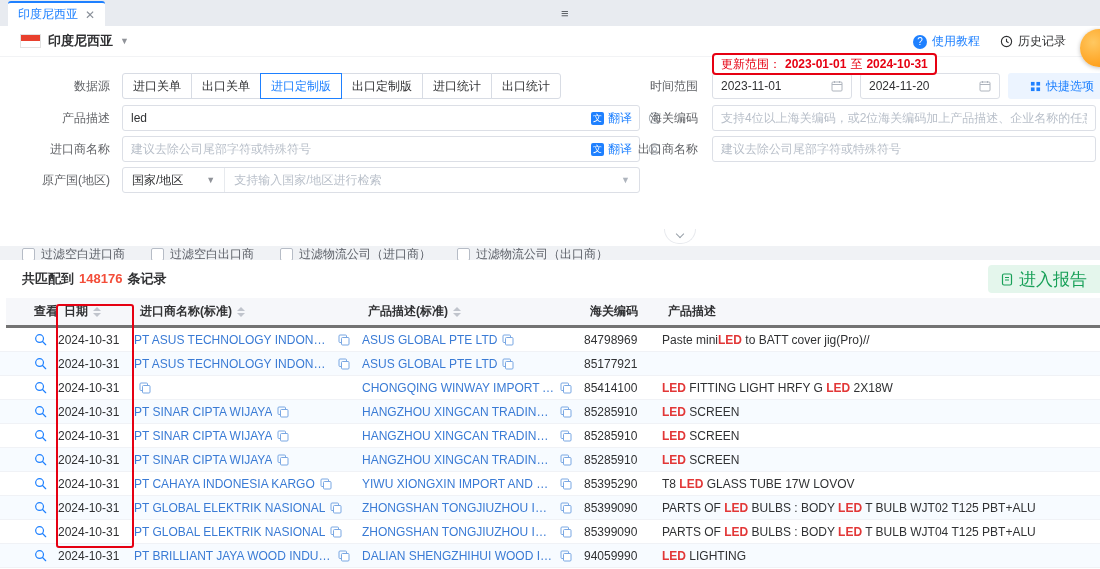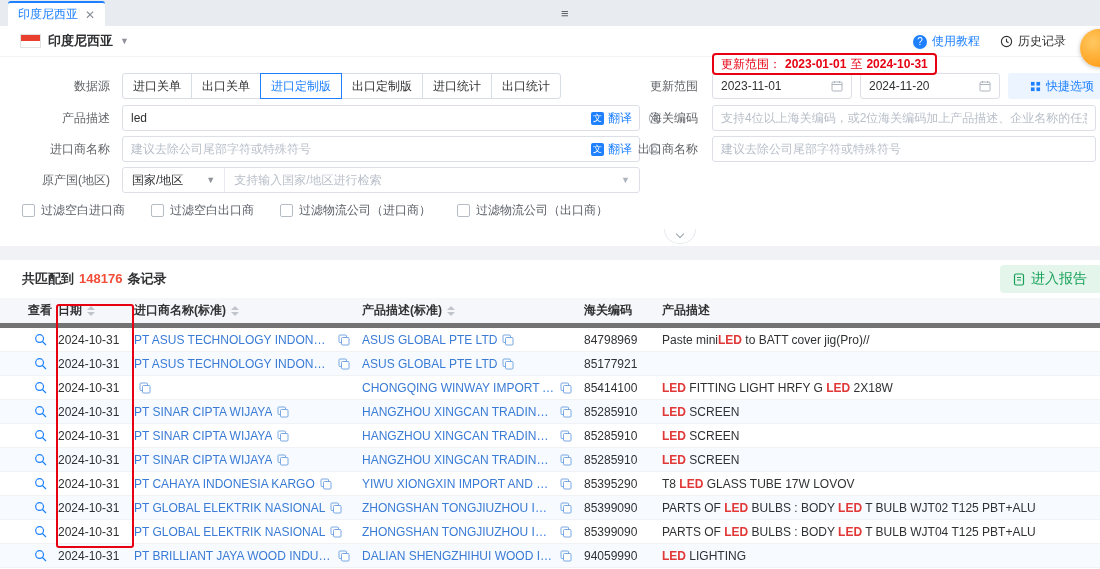--- a/index.html
+++ b/index.html
@@ -55,34 +55,34 @@
 
   .date-inp { position:absolute; top:0; height:26px; border:1px solid #dcdfe6; border-radius:3px; background:#fff; display:flex; align-items:center; justify-content:space-between; padding:0 8px; }
   .quick-opt { position:absolute; left:1008px; top:0; height:26px; width:108px; background:#ecf4ff; border-radius:3px; color:#1e80ff; display:flex; align-items:center; justify-content:center; gap:5px; cursor:pointer; }
 
   .origin { position:absolute; left:122px; width:518px; height:26px; border:1px solid #dcdfe6; border-radius:3px; background:#fff; display:flex; align-items:center; }
   .origin-select { height:100%; display:flex; align-items:center; gap:16px; padding:0 9px; border-right:1px solid #e7eaee; color:#303133; cursor:pointer; }
   .origin-ph { flex:1; padding:0 9px; color:#b8bfc9; }
   .origin-chev { padding-right:9px; color:#aeb4bd; font-size:9px; }
 
   .chk-row { position:absolute; left:22px; top:145px; display:flex; gap:26px; }
-  .chk { display:flex; align-items:center; gap:6px; color:#5a5e66; cursor:pointer; }
+  .chk { display:flex; align-items:center; gap:6px; color:#5a5e66; cursor:pointer;margin-top:44px; }
   .box { width:13px; height:13px; border:1px solid #b6bcc6; border-radius:2px; background:#fff; }
 
   .collapse-notch { position:absolute; left:664px; top:172px; width:32px; height:15px; background:#fff; border:1px solid #e8eaee; border-top:none; border-radius:0 0 16px 16px; display:flex; align-items:flex-start; justify-content:center; cursor:pointer; }
   .notch-arrow { width:6px; height:6px; border-right:1.5px solid #98a0a9; border-bottom:1.5px solid #98a0a9; transform:rotate(45deg); margin-top:2px; }
 
   
   .results { position:absolute; top:260px; left:0; width:1100px; height:393px; background:#fff; }
   .results-bar { position:relative; height:38px; display:flex; align-items:center; padding-left:22px; }
   .matched { font-size:13px; font-weight:bold; color:#303133; }
   .count { color:#f34e3a; margin:0 5px; }
-  .report-btn { position:absolute; right:0; top:5px; height:28px; padding:0 13px; background:#e4f6ec; color:#18a058; border:none; border-radius:4px 0 0 4px; font-size:14px; display:flex; align-items:center; gap:6px; cursor:pointer; font-family:inherit; }
-
-  .thead { display:flex; height:30px; background:#f6f7fa; align-items:center; padding-left:22px; font-weight:bold; border-bottom:5px solid #737373; }
+  .report-btn { position:absolute; right:0; top:5px; height:28px; padding:0 13px; background:#e4f6ec; color:#18a058; border:none; border-radius:4px 0 0 4px; font-size:17px; display:flex; align-items:center; gap:6px; cursor:pointer; font-family:inherit; }
+
+  .thead { display:flex; height:30px; background:#f6f7fa; align-items:center; padding-left:22px; font-weight:bold; border-bottom:3px solid #737373;margin-left:6px; }
   .hcell { display:flex; align-items:center; gap:3px; white-space:nowrap; }
   .col-view { width:36px; justify-content:center; text-align:center; }
   .col-date { width:76px; }
   .col-imp { width:228px; }
   .col-exp { width:222px; }
   .col-hs { width:78px; }
   .col-desc { flex:1; }
   .sort { display:inline-flex; flex-direction:column; gap:2px; margin-left:2px; cursor:pointer; }
   .sort i { display:block; width:0; height:0; border-left:4px solid transparent; border-right:4px solid transparent; }
   .sort .up { border-bottom:4px solid #c0c4cc; }
@@ -149,21 +149,21 @@
     <div class="f-row" style="top:16px;">
       <span class="f-label">数据源</span>
       <div class="src-tabs">
           <button class="src-tab">进口关单</button>
           <button class="src-tab">出口关单</button>
           <button class="src-tab active">进口定制版</button>
           <button class="src-tab">出口定制版</button>
           <button class="src-tab">进口统计</button>
           <button class="src-tab">出口统计</button>
         </div>
-      <span class="f-label-r">更新范围</span>
+      <span class="f-label-r">时间范围</span>
       <div class="date-inp" style="left:712px;width:140px;">
         <span>2023-11-01</span>
         <svg width="12" height="12" viewBox="0 0 12 12">
             <rect x="1" y="2" width="10" height="9" rx="1" fill="none" stroke="#aeb4bd"></rect>
             <line x1="1" y1="4.5" x2="11" y2="4.5" stroke="#aeb4bd"></line>
             <line x1="3.5" y1="1" x2="3.5" y2="3" stroke="#aeb4bd"></line>
             <line x1="8.5" y1="1" x2="8.5" y2="3" stroke="#aeb4bd"></line>
           </svg>
       </div>
       <div class="date-inp" style="left:860px;width:140px;">

